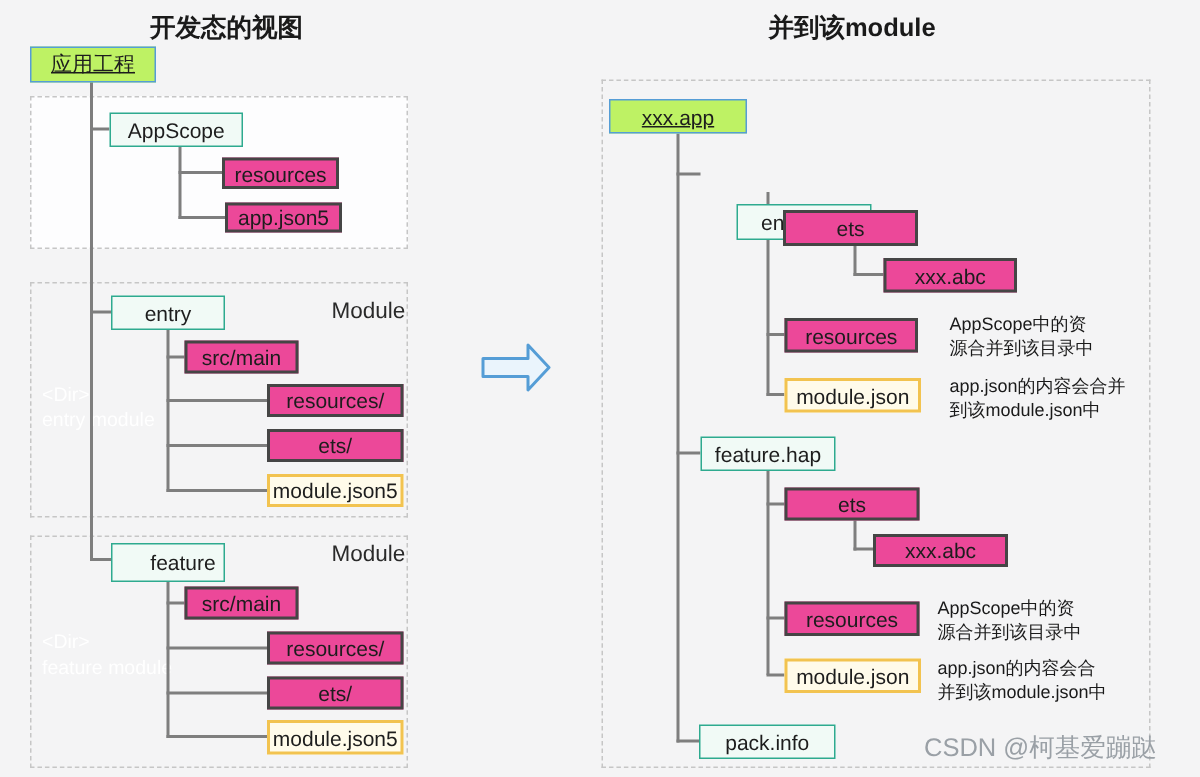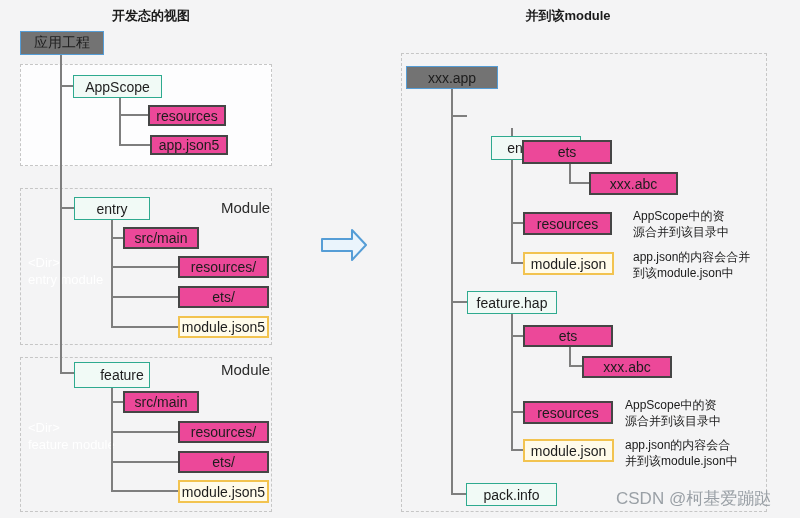--- a/index.html
+++ b/index.html
@@ -1,23 +1,23 @@
 <!DOCTYPE html>
 <html><head>
 <meta charset="utf-8">
 <style>
   html,body{margin:0;padding:0;}
   body{font-family:"Liberation Sans","DejaVu Sans",sans-serif;background:#fff;}
   #canvas{position:relative;width:800px;height:518px;background:#f4f4f5;overflow:hidden;}
-  .title{position:absolute;font-size:13px;font-weight:bold;color:#1a1a1a;text-align:center;white-space:nowrap;}
+  .title{position:absolute;font-size:17px;font-weight:bold;color:#1a1a1a;text-align:center;white-space:nowrap;}
   .dashed{position:absolute;border:1px dashed #c6c6c6;box-sizing:border-box;}
   .dashed.white-fill{background:#fdfdfe;}
   .box{position:absolute;display:flex;align-items:center;justify-content:center;box-sizing:border-box;
        font-size:14px;color:#1d1d1d;background:#ec4899;border:2px solid #454545;white-space:nowrap;z-index:2;}
-  .box.blue{border:1.5px solid #559dd6;background:#737373;}
+  .box.blue{border:1.5px solid #559dd6;background:#bef264;text-decoration:underline;}
   .box.teal{border:1.5px solid #2eaa8f;background:#f1faf6;}
   .box.yellow{border:2px solid #f2c350;background:#fffbea;}
   .hline,.vline{position:absolute;background:#7e7e7e;z-index:1;}
   .module-tag{position:absolute;font-size:15px;color:#2a2a2a;z-index:2;}
   .ghost{position:absolute;font-size:13px;line-height:17px;color:rgba(255,255,255,0.95);z-index:1;white-space:nowrap;}
   .note{position:absolute;font-size:12px;line-height:16px;color:#1a1a1a;z-index:2;white-space:nowrap;}
   .watermark{position:absolute;font-size:17px;color:#9aa0a6;z-index:3;white-space:nowrap;}
   .arrow{position:absolute;z-index:2;}
 </style>
 </head>

